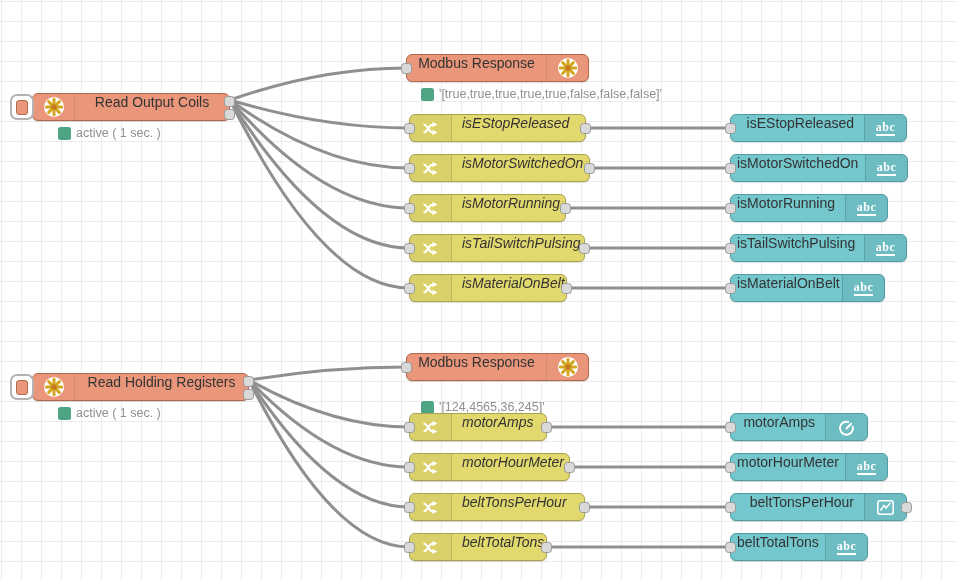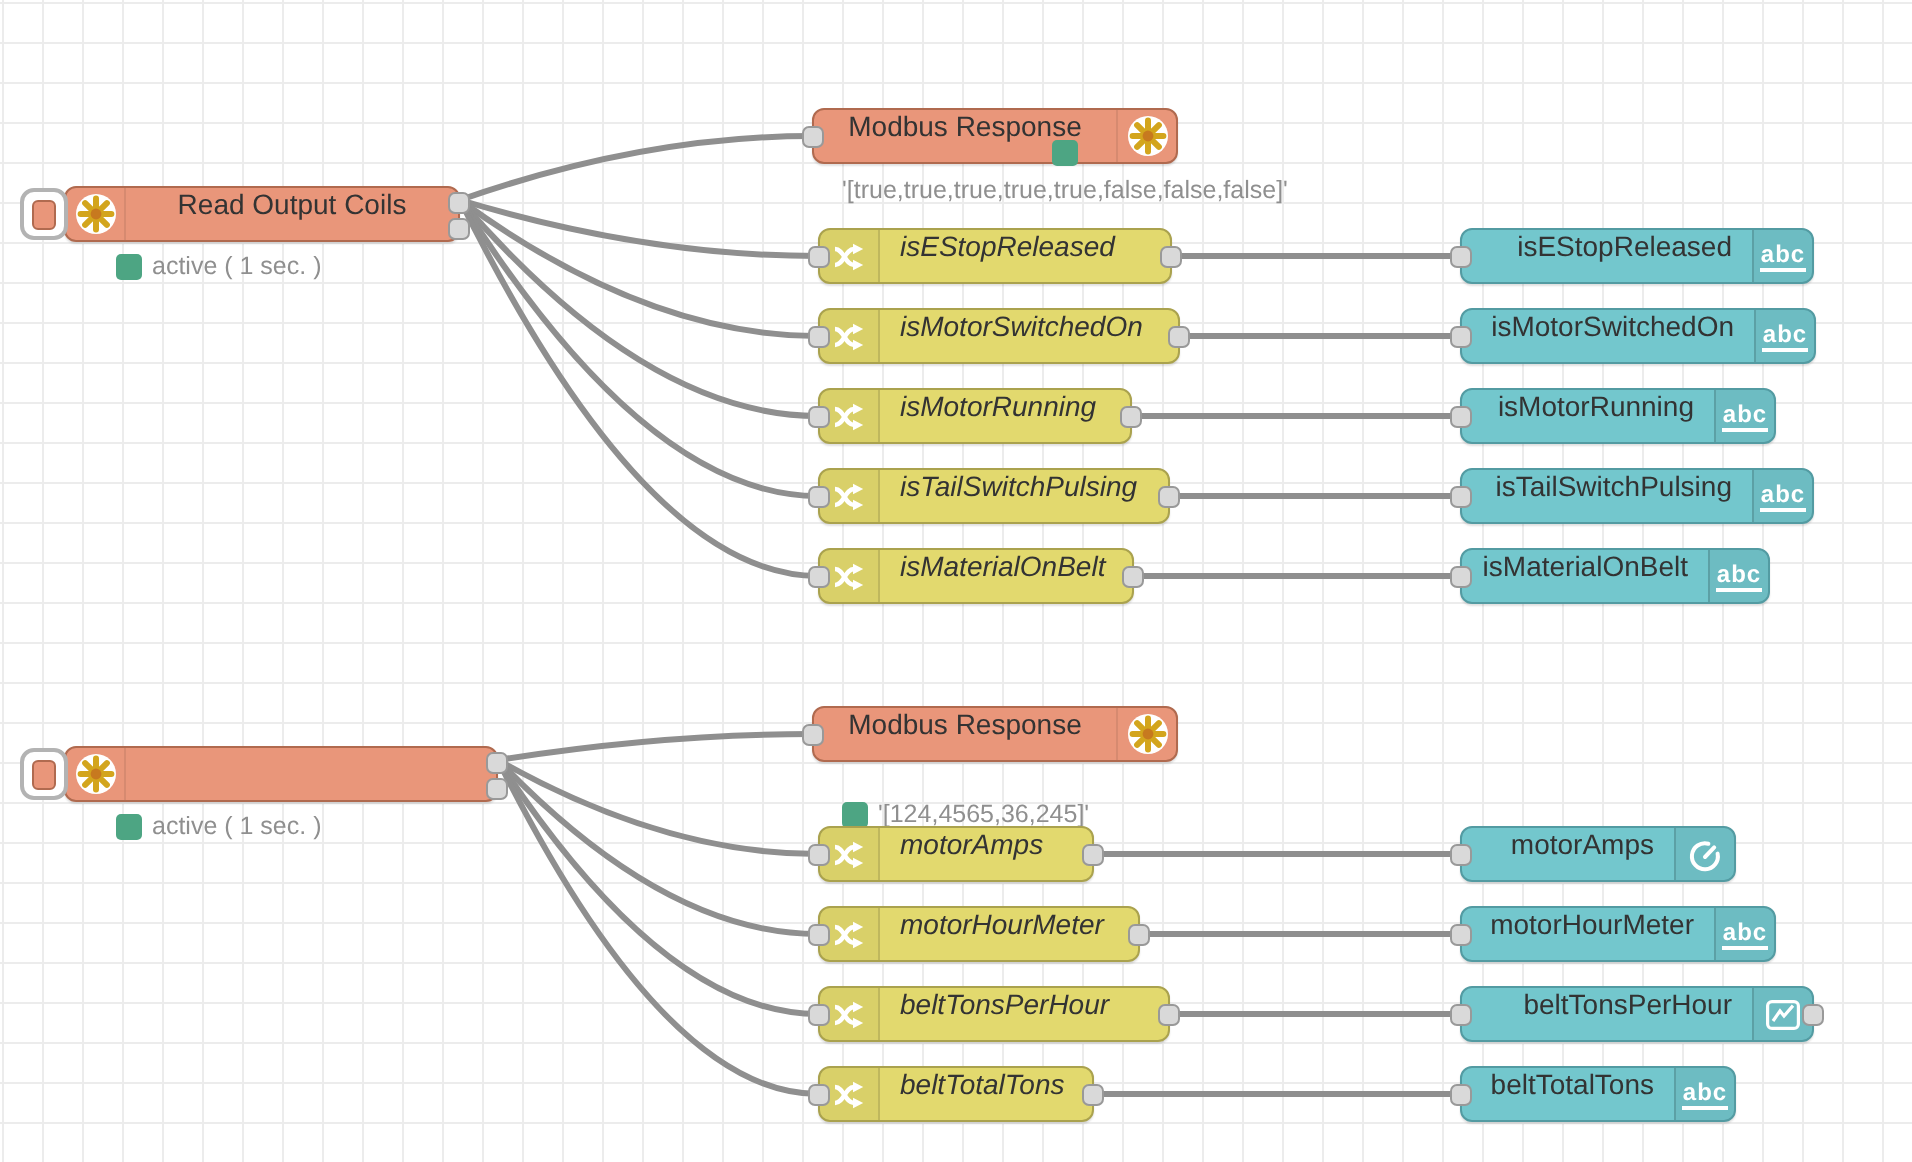--- a/index.html
+++ b/index.html
@@ -18,22 +18,22 @@
     position:absolute; height:28px; border-radius:6px; border:1px solid #888;
     display:flex; z-index:2; cursor:pointer;
     box-shadow:0 1px 1px rgba(0,0,0,0.12); white-space:nowrap;
   }
   .node-label { flex:1; font-size:14px; color:#333; overflow:hidden; }
   .lab-center { text-align:center; padding:0 8px; }
   .lab-left   { text-align:left;  padding-left:10px; padding-right:6px; }
   .lab-right  { text-align:right; padding-right:10px; padding-left:6px; }
   .italic { font-style:italic; }
   .icon-region {
-    width:30px; height:100%; flex:none;
-    display:flex; align-items:center; justify-content:center;
+    width:42px; height:100%; flex:none;
+    display:flex; align-items:center; justify-content:center;font-family:Liberation Serif, serif;
   }
   .region-left  { background:rgba(0,0,0,0.04); border-right:1px solid rgba(0,0,0,0.12);
                   border-radius:5px 0 0 5px; }
   .region-right { background:rgba(0,0,0,0.05); border-left:1px solid rgba(0,0,0,0.15);
                   border-radius:0 5px 5px 0; }
   .region-plain { background:transparent; border-right:1px solid rgba(0,0,0,0.08);
                   border-radius:5px 0 0 5px; }
   .region-plain-right { background:transparent; border-left:1px solid rgba(0,0,0,0.08);
                   border-radius:0 5px 5px 0; }
   .abc { font-weight:bold; font-size:12px; color:#fff; line-height:1;
@@ -120,21 +120,21 @@
           <line x1="8.60" y1="13.40" x2="5.56" y2="16.44" stroke="#d3a51d" stroke-width="3" stroke-linecap="round"></line>
           <line x1="7.60" y1="11.00" x2="3.30" y2="11.00" stroke="#d3a51d" stroke-width="3" stroke-linecap="round"></line>
           <line x1="8.60" y1="8.60" x2="5.56" y2="5.56" stroke="#d3a51d" stroke-width="3" stroke-linecap="round"></line>
           <line x1="11.00" y1="7.60" x2="11.00" y2="3.30" stroke="#d3a51d" stroke-width="3" stroke-linecap="round"></line>
           <line x1="13.40" y1="8.60" x2="16.44" y2="5.56" stroke="#d3a51d" stroke-width="3" stroke-linecap="round"></line>
           <circle cx="11" cy="11" r="2.7" fill="#c7791f"></circle>
         </svg>
       </span>
       <span class="port port-in"></span>
     </div>
-    <div class="status" style="left: 421px; top: 70px; flex-direction: column;">
+    <div class="status" style="left: 421px; top: 87px;">
       <span class="status-dot" style="background:#4da583;"></span>
       <span class="status-text">'[true,true,true,true,true,false,false,false]'</span>
     </div>
     <div class="node" style="left: 409px; top: 114px; width: 177px; background: rgb(226, 217, 110); border-color: rgb(170, 162, 78);">
       <span class="icon-region region-left">
         <svg width="17" height="17" viewBox="0 0 17 17">
           <path d="M1.5,4.5 C6,4.5 6.5,12.5 11,12.5" stroke="#fff" stroke-width="2.2" fill="none"></path>
           <path d="M1.5,12.5 C6,12.5 6.5,4.5 11,4.5" stroke="#fff" stroke-width="2.2" fill="none"></path>
           <path d="M10.5,1.9 L15.6,4.5 L10.5,7.1 z" fill="#fff"></path>
           <path d="M10.5,9.9 L15.6,12.5 L10.5,15.1 z" fill="#fff"></path>
@@ -239,20 +239,21 @@
           <line x1="13.40" y1="13.40" x2="16.44" y2="16.44" stroke="#d3a51d" stroke-width="3" stroke-linecap="round"></line>
           <line x1="11.00" y1="14.40" x2="11.00" y2="18.70" stroke="#d3a51d" stroke-width="3" stroke-linecap="round"></line>
           <line x1="8.60" y1="13.40" x2="5.56" y2="16.44" stroke="#d3a51d" stroke-width="3" stroke-linecap="round"></line>
           <line x1="7.60" y1="11.00" x2="3.30" y2="11.00" stroke="#d3a51d" stroke-width="3" stroke-linecap="round"></line>
           <line x1="8.60" y1="8.60" x2="5.56" y2="5.56" stroke="#d3a51d" stroke-width="3" stroke-linecap="round"></line>
           <line x1="11.00" y1="7.60" x2="11.00" y2="3.30" stroke="#d3a51d" stroke-width="3" stroke-linecap="round"></line>
           <line x1="13.40" y1="8.60" x2="16.44" y2="5.56" stroke="#d3a51d" stroke-width="3" stroke-linecap="round"></line>
           <circle cx="11" cy="11" r="2.7" fill="#c7791f"></circle>
         </svg>
       </span>
+      <span class="node-label lab-center">Read Holding Registers</span>
       <span class="port port-out0"></span>
       <span class="port port-out1"></span>
     </div>
     <div class="inject-btn" style="left: 10px; top: 374px;">
       <span class="inject-btn-inner" style="background:#e9967a;border:1px solid #b06a4f;"></span>
     </div>
     <div class="status" style="left: 58px; top: 406px;">
       <span class="status-dot" style="background:#4da583;"></span>
       <span class="status-text">active ( 1 sec. )</span>
     </div>

